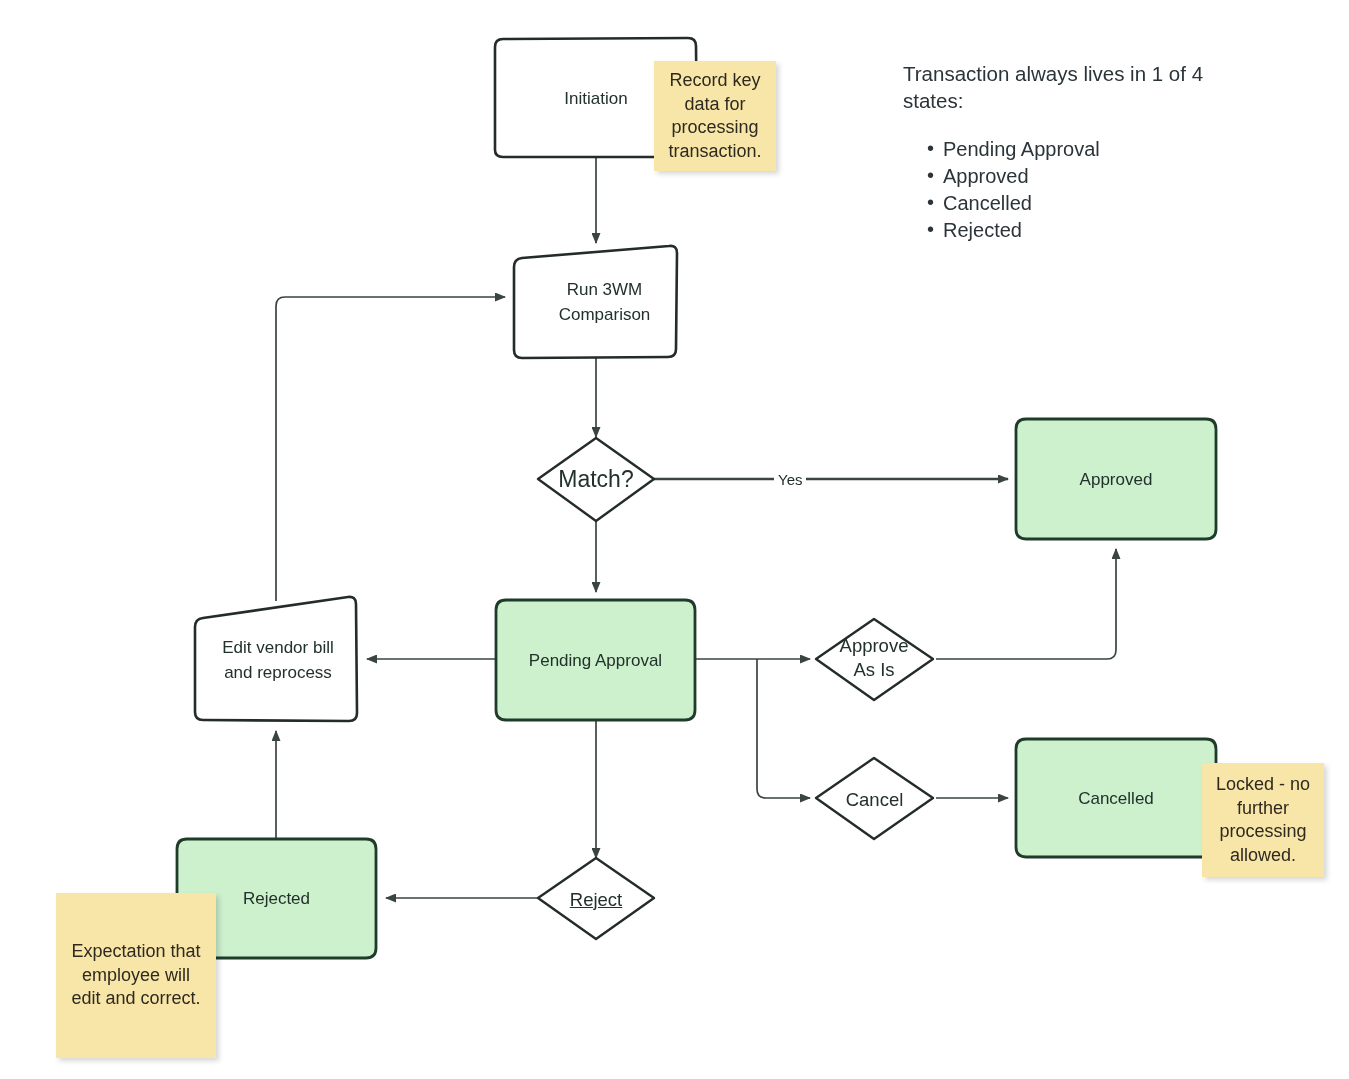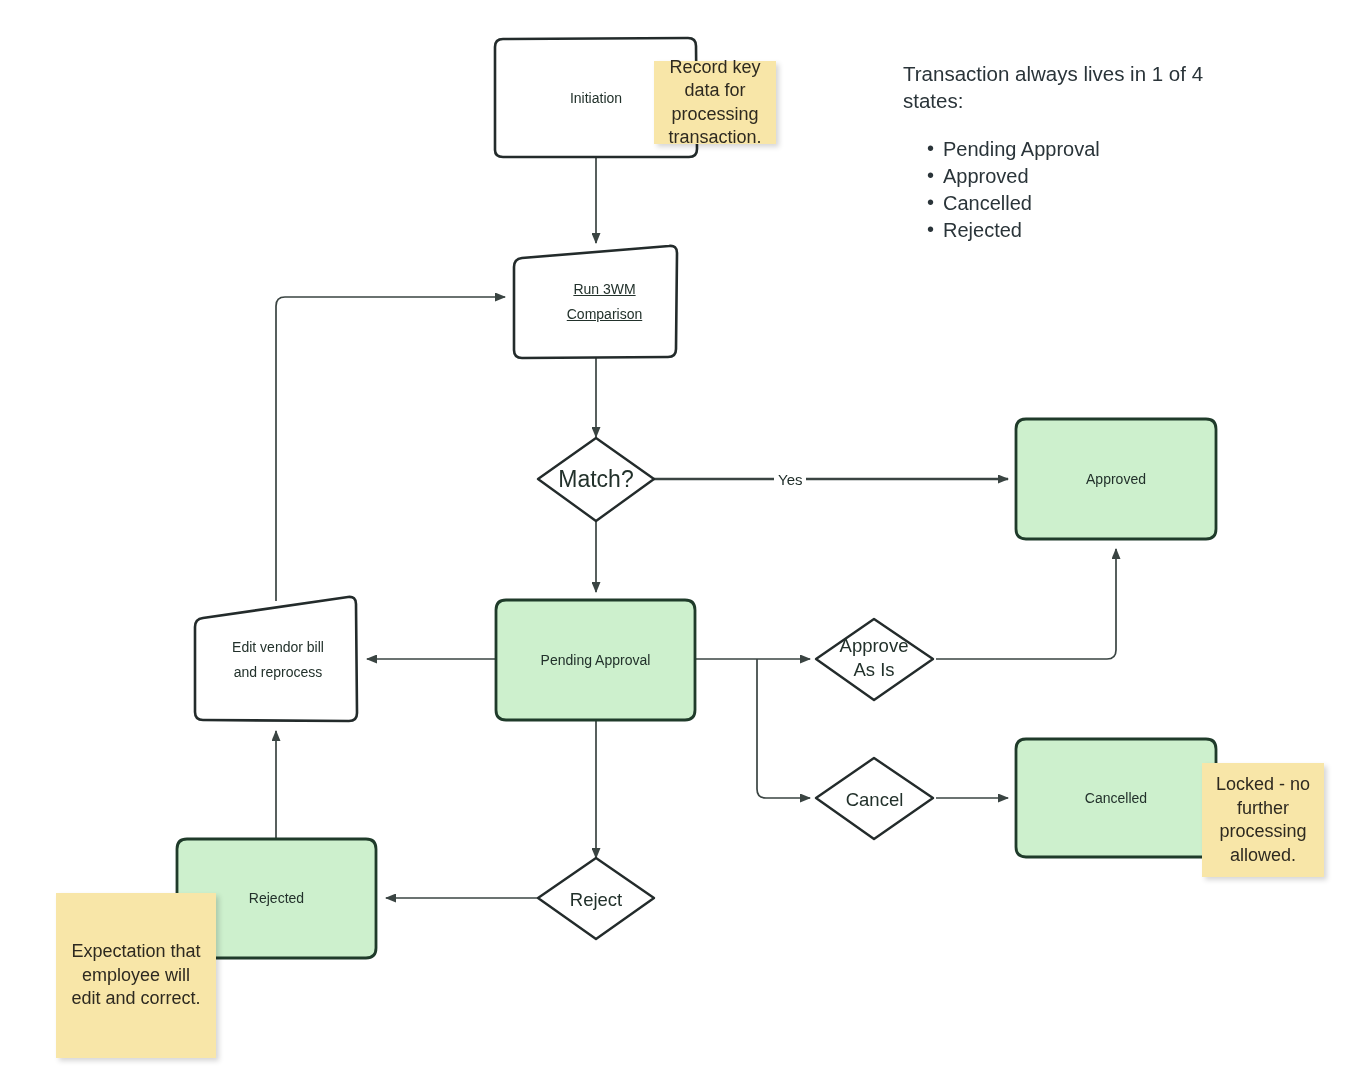--- a/index.html
+++ b/index.html
@@ -30,21 +30,21 @@
   svg.shapes { z-index: 2; }
 
   .node-label {
     position: absolute;
     z-index: 3;
     display: flex;
     align-items: center;
     justify-content: center;
     text-align: center;
     color: #22312b;
-    font-size: 14px;
+    font-size: 17px;
     line-height: 25px;
     pointer-events: none;
     white-space: pre-line;
   }
 
   .sticky {
     position: absolute;
     z-index: 4;
     background: #f8e6a8;
     color: #2e2a20;
@@ -165,46 +165,46 @@
 
     <path d="M1026,739 Q1016,739 1016,749 L1016,847 Q1016,857 1026,857 L1206,857 Q1216,857 1216,847 L1216,749 Q1216,739 1206,739 Z" fill="#cdf0cd" stroke="#1f3b2a" stroke-width="2.8" stroke-linejoin="round"></path>
 
     <path d="M596,858 L654,898 L596,939 L538,898 Z" fill="#ffffff" stroke="#232b2b" stroke-width="2.4" stroke-linejoin="round"></path>
 
     <path d="M187,839 Q177,839 177,849 L177,948 Q177,958 187,958 L366,958 Q376,958 376,948 L376,849 Q376,839 366,839 Z" fill="#cdf0cd" stroke="#1f3b2a" stroke-width="2.8" stroke-linejoin="round"></path>
   </svg>
 
   <div class="node-label" style="left:495px; top:38px; width:202px; height:120px;">Initiation</div>
 
-  <div class="node-label" style="left:514px; top:246px; width:181px; height:112px;text-decoration:underline;">Run 3WM
+  <div class="node-label" style="left:514px; top:246px; width:181px; height:112px;">Run 3WM
 Comparison</div>
 
   <div class="node-label" style="left:538px; top:438px; width:116px; height:83px; font-size:23px;">Match?</div>
 
   <div class="node-label" style="left:1016px; top:419px; width:200px; height:120px;">Approved</div>
 
   <div class="node-label" style="left:496px; top:600px; width:199px; height:120px;">Pending Approval</div>
 
   <div class="node-label" style="left:195px; top:599px; width:166px; height:122px;">Edit vendor bill
 and reprocess</div>
 
   <div class="node-label" style="left:816px; top:758px; width:117px; height:82px; font-size:18.5px;">Cancel</div>
 
   <div class="node-label" style="left:804px; top:627px; width:140px; height:62px; font-size:18.5px; line-height:24px;">Approve
 As Is</div>
 
   <div class="node-label" style="left:1016px; top:739px; width:200px; height:119px;">Cancelled</div>
 
-  <div class="node-label" style="left:538px; top:858px; width:116px; height:82px; font-size:18.5px;">Reject</div>
+  <div class="node-label" style="left:538px; top:858px; width:116px; height:82px; font-size:18.5px;text-decoration:underline;">Reject</div>
 
   <div class="node-label" style="left:177px; top:839px; width:199px; height:119px;">Rejected</div>
 
   <div class="edge-label" style="left:774px; top:470px;">Yes</div>
 
-  <div class="sticky" style="left:654px; top:61px; width:122px; height:83px;">Record key data for processing transaction.</div>
+  <div class="sticky" style="left:654px; top:61px; width:122px; height:110px;">Record key data for processing transaction.</div>
 
   <div class="sticky" style="left:1174px; top:763px; width:122px; height:114px;margin-left:28px;">Locked - no further processing allowed.</div>
 
   <div class="sticky" style="left:56px; top:893px; width:160px; height:165px;">Expectation that employee will edit and correct.</div>
 
   <div class="legend" style="left:903px; top:48px;">
     <div class="legend-title">Transaction always lives in 1 of 4 states:</div>
     <ul class="legend-list">
       <li>Pending Approval</li>
       <li>Approved</li>

